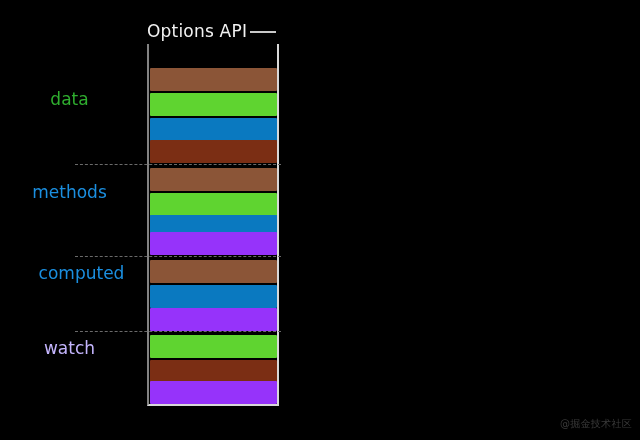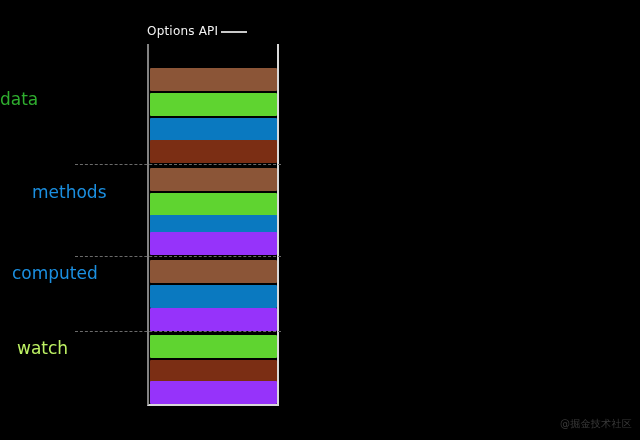--- a/index.html
+++ b/index.html
@@ -24,21 +24,21 @@
     position: absolute;
     left: 147px;
     top: 18px;
     height: 26px;
     display: flex;
     align-items: center;
     white-space: nowrap;
   }
   #title-text {
     color: #f2f2f2;
-    font-size: 12px;
+    font-size: 17px;
     line-height: 17px;
     letter-spacing: 0.2px;
     font-family: "DejaVu Sans", "Liberation Sans", sans-serif;
   }
   
   #title-rule {
     width: 26px;
     height: 0;
     border-top: 2px solid #c9c9c9;
     margin-left: 3px;
@@ -74,21 +74,21 @@
     position: absolute;
     left: 75px;
     width: 206px;
     height: 0;
     border-top: 1px dashed #6a6a6a;
   }
 
   
   .section-label {
     position: absolute;
-    text-align: left;
+    text-align: center;
     font-size: 17px;
     line-height: 20px;
     white-space: nowrap;
     font-family: "DejaVu Sans", "Liberation Sans", sans-serif;
   }
 
   
   #watermark {
     position: absolute;
     right: 8px;
@@ -114,23 +114,23 @@
   <div id="group-box" style="border-left-color: rgb(131, 131, 131); border-right-color: rgb(216, 216, 216); border-bottom-color: rgb(216, 216, 216);"></div>
 
   <div id="separators">
       <div class="separator" style="top: 164px; border-top-color: rgb(106, 106, 106);"></div>
       <div class="separator" style="top: 256px; border-top-color: rgb(106, 106, 106);"></div>
       <div class="separator" style="top: 331px; border-top-color: rgb(106, 106, 106);"></div>
     </div>
 
   <div id="labels">
       <div class="section-label" style="top: 89px; left: 0px; width: 139px; color: rgb(47, 174, 47);">data</div>
-      <div class="section-label" style="top: 182px; left: 0px; width: 139px; color: rgb(27, 143, 224); padding-left: 32px;">methods</div>
+      <div class="section-label" style="top: 182px; left: 0px; width: 139px; color: rgb(27, 143, 224);">methods</div>
       <div class="section-label" style="top: 263px; left: 12px; width: 139px; color: rgb(27, 143, 224);">computed</div>
-      <div class="section-label" style="top: 338px; left: 17px; width: 139px; color: #bef264;">watch</div>
+      <div class="section-label" style="top: 338px; left: 0px; width: 139px; color: #c4b5fd;">watch</div>
     </div>
 
   <div id="bars">
       <div class="bar" style="top: 68px; background: rgb(139, 85, 55);"></div>
       <div class="bar" style="top: 93px; background: rgb(95, 212, 48);"></div>
       <div class="bar" style="top: 118px; background: rgb(10, 121, 192);"></div>
       <div class="bar" style="top: 140px; background: rgb(123, 46, 20);"></div>
       <div class="bar" style="top: 168px; background: rgb(139, 85, 55);"></div>
       <div class="bar" style="top: 193px; background: rgb(95, 212, 48);"></div>
       <div class="bar" style="top: 215px; background: rgb(10, 121, 192);"></div>

